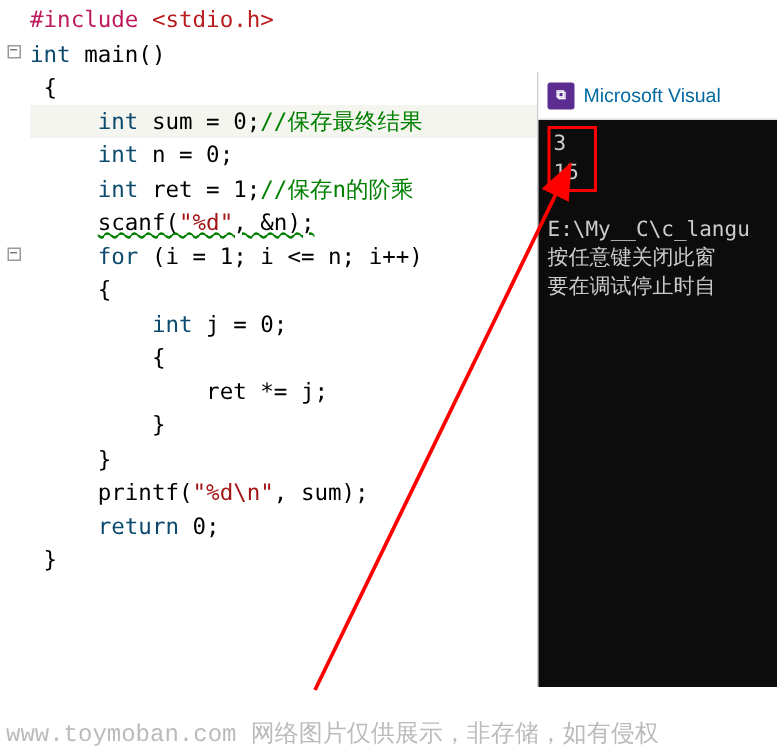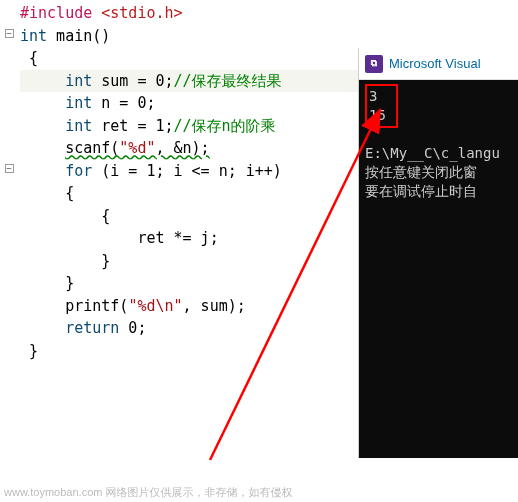--- a/index.html
+++ b/index.html
@@ -103,38 +103,39 @@
     .arrow-svg {
       position: absolute;
       top: 80px;
       left: 170px;
       pointer-events: none;
     }
     .watermark {
       position: absolute;
       bottom: 2px;
       left: 4px;
-      font-size: 11px;
+      font-size: 16px;
       color: #bbb;
-      font-family: Liberation Sans, sans-serif;
+      font-family: Liberation Mono, monospace;
     }
   </style>
 </head>
 <body>
 
 <div class="code-area">
   <div class="line"><span class="preproc">#include </span><span class="angle-inc">&lt;stdio.h&gt;</span></div>
   <div class="line"><span class="gutter"><span class="collapse-box">−</span></span><span class="keyword">int</span><span> main()</span></div>
   <div class="line"> {</div>
   <div class="line highlighted">     <span class="keyword">int</span><span> sum = 0;</span><span class="comment">//保存最终结果</span></div>
   <div class="line">     <span class="keyword">int</span><span> n = 0;</span></div>
   <div class="line">     <span class="keyword">int</span><span> ret = 1;</span><span class="comment">//保存n的阶乘</span></div>
   <div class="line">     <span class="scanf-underline"><span>scanf</span><span>(</span><span class="string">"%d"</span><span>, &amp;n);</span></span></div>
   <div class="line"><span class="gutter"><span class="collapse-box">−</span></span>     <span class="keyword">for</span><span> (i = 1; i &lt;= n; i++)</span></div>
   <div class="line">     {</div>
+  <div class="line">         <span class="keyword">int</span><span> j = 0;</span></div>
   <div class="line">         {</div>
   <div class="line">             ret *= j;</div>
   <div class="line">         }</div>
   <div class="line">     }</div>
   <div class="line">     <span>printf</span><span>(</span><span class="string">"%d\n"</span><span>, sum);</span></div>
   <div class="line">     <span class="keyword">return</span><span> 0;</span></div>
   <div class="line"> }</div>
 </div>
 
 <div class="console-window">

